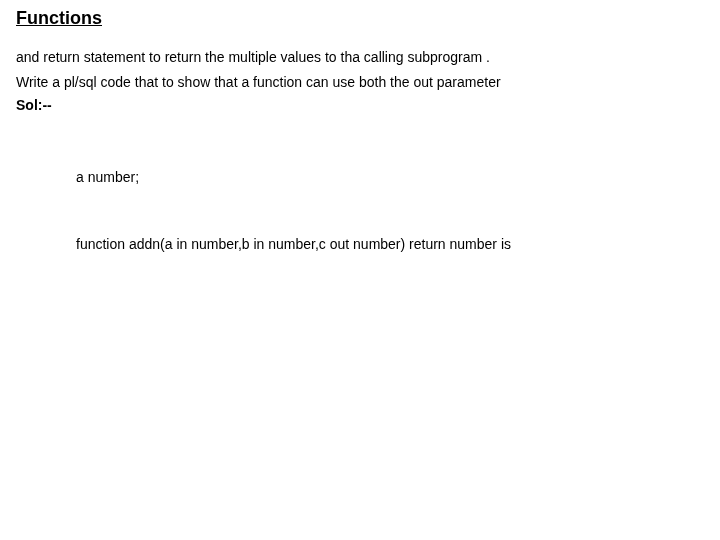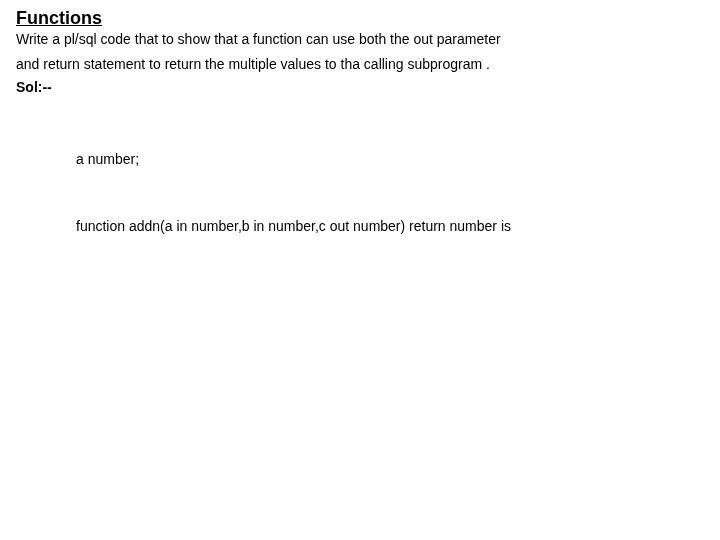--- a/index.html
+++ b/index.html
@@ -13,21 +13,21 @@
       font-size: 14px;
       color: #000000;
       width: 720px;
       min-height: 540px;
       padding: 8px 16px;
     }
     .title {
       font-size: 18px;
       font-weight: bold;
       text-decoration: underline;
-      margin-bottom: 0;
+      margin-bottom: 18px;
     }
     .description {
       font-size: 14px;
       line-height: 1.5;
       margin-bottom: 4px;
     }
     .sol-label {
       font-weight: bold;
       font-size: 14px;
       margin-bottom: 8px;
@@ -42,22 +42,22 @@
       display: inline-block;
       width: 60px;
     }
   </style>
 </head>
 <body>
 
 <div class="title">Functions</div>
 
 <div>
+  <div class="description">and return statement to return the multiple values to tha calling subprogram .</div>
   <div class="description">Write a pl/sql code that to show that a  function can use both the out parameter</div>
-  <div class="description">and return statement to return the multiple values to tha calling subprogram .</div>
 </div>
 
 <div class="sol-label">Sol:--</div>
 
 <div class="code-block">
   <div><span class="indent1"></span><span>a number;</span></div>
   <div><span class="indent1"></span><span>function addn(a in number,b in number,c out number) return number is</span></div>
   
   
   

